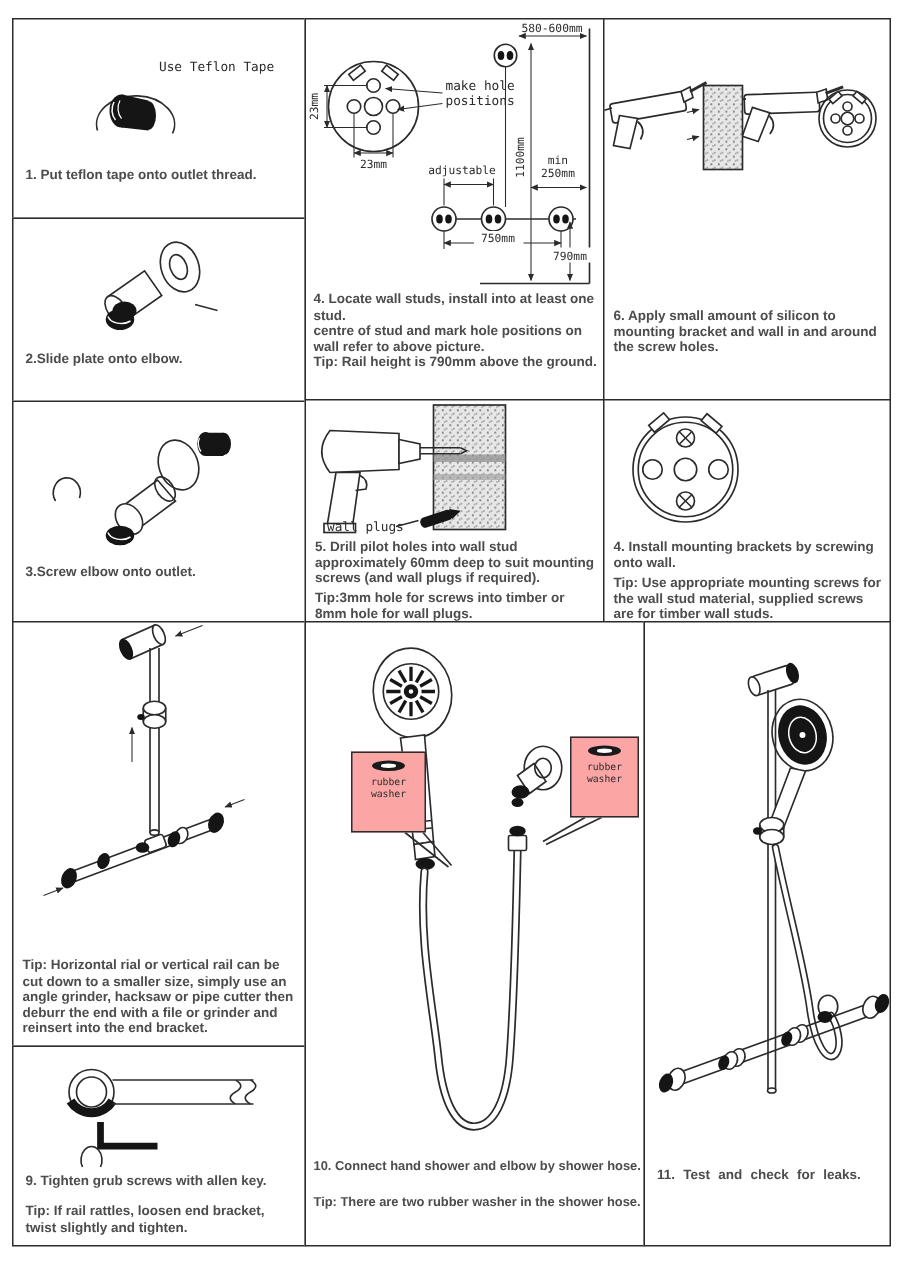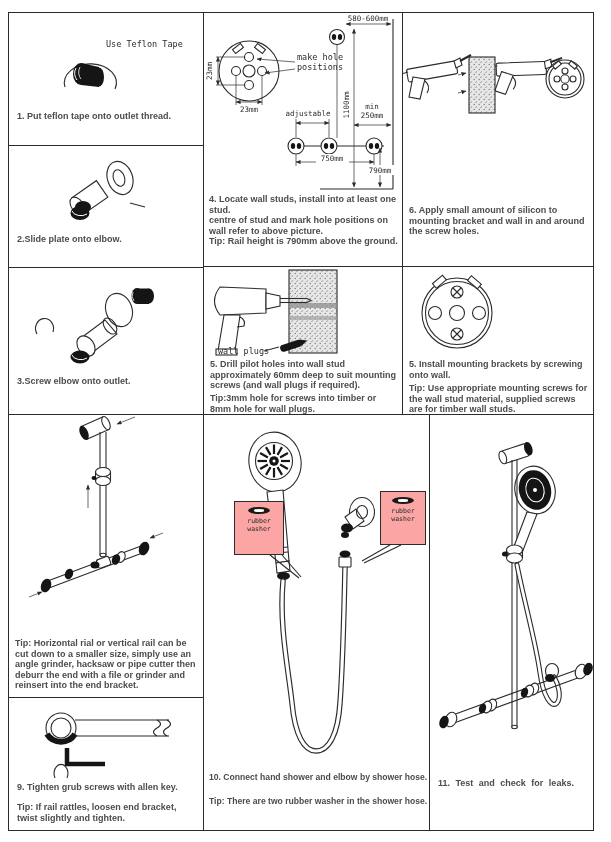--- a/index.html
+++ b/index.html
@@ -266,21 +266,21 @@
           <line class="s" x1="50" y1="21" x2="58" y2="29"></line>
             <line class="s" x1="50" y1="29" x2="58" y2="21"></line>
         </g>
         <g>
           <circle class="sw" cx="54" cy="67" r="6"></circle>
           <line class="s" x1="50" y1="63" x2="58" y2="71"></line>
             <line class="s" x1="50" y1="71" x2="58" y2="63"></line>
         </g>
       </g>
     </svg>
-    <div class="cap" style="top:92px;left:6px;right:4px;">5. Install mounting brackets by screwing onto wall.</div>
+    <div class="cap" style="top:92px;left:6px;right:4px;">4. Install mounting brackets by screwing onto wall.</div>
     <div class="cap" style="top:116px;left:6px;right:4px;">Tip: Use appropriate mounting screws for the wall stud material, supplied screws are for timber wall studs.</div>
   </div>
 
   <div class="panel" style="left:8px;top:414px;width:196px;height:284px;">
     <svg class="fig" width="194" height="184" viewBox="0 0 194 184">
       <defs>
         <marker id="a8" markerWidth="8" markerHeight="8" refX="6.5" refY="3" orient="auto-start-reverse">
           <path d="M0,0 L7,3 L0,6 Z" fill="#2b2b2b"></path>
         </marker>
       </defs>

